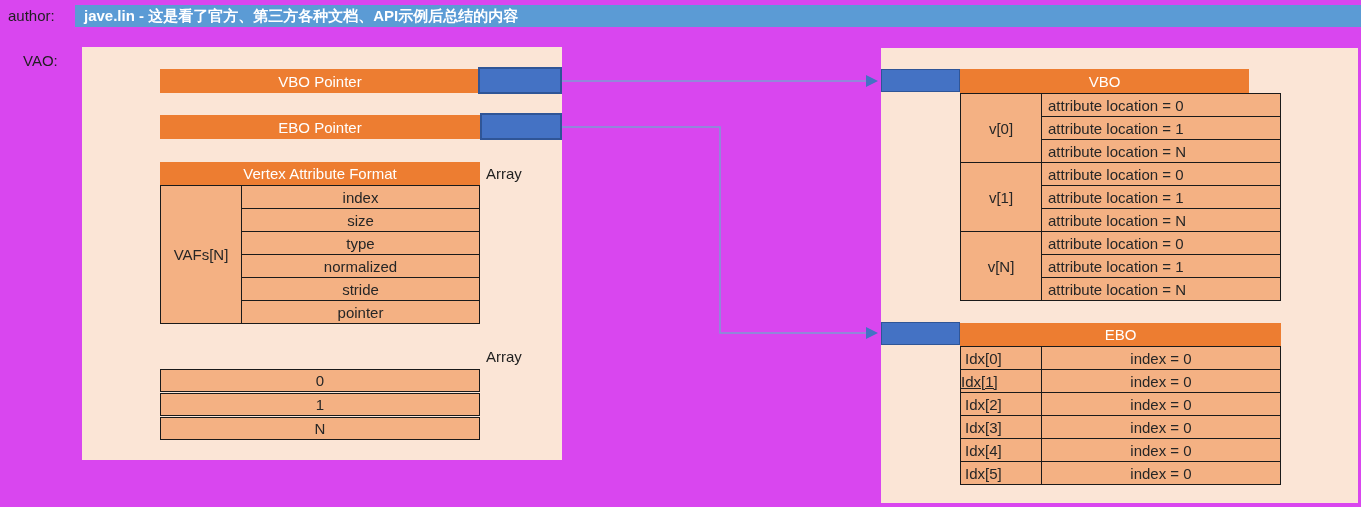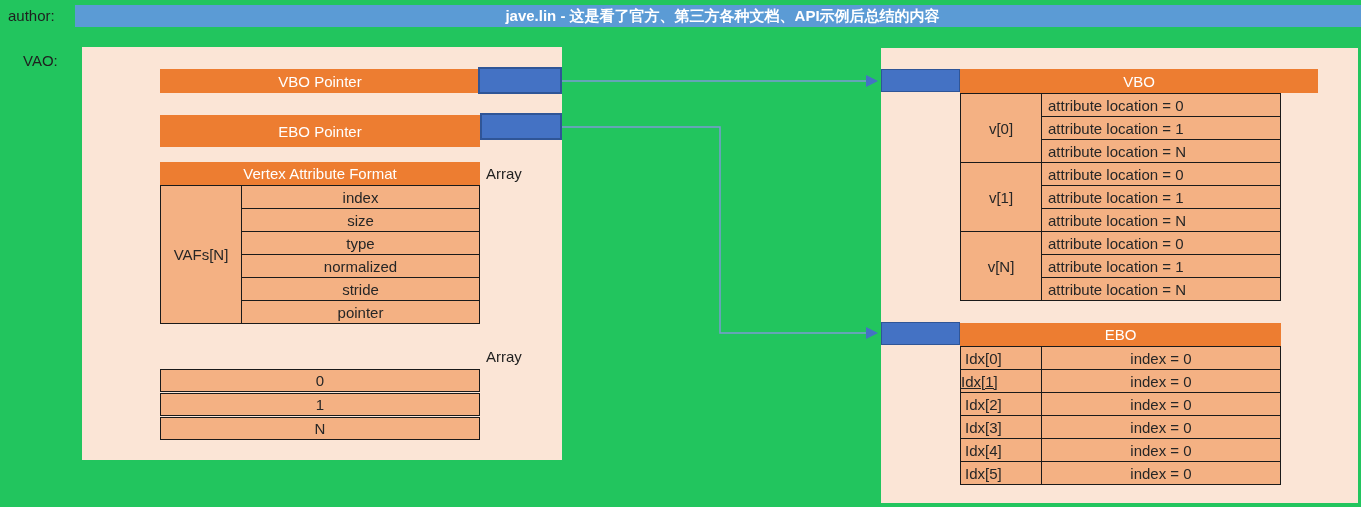--- a/index.html
+++ b/index.html
@@ -1,17 +1,17 @@
 <!DOCTYPE html>
 <html><head>
 <meta charset="utf-8">
 <style>
   html,body{margin:0;padding:0;background:#ffffff;}
   body{font-family:"Liberation Sans", sans-serif; color:#262626;}
-  #stage{position:relative;width:1361px;height:507px;background:#22c55e;overflow:hidden;text-align:center;}
+  #stage{position:relative;width:1361px;height:507px;background:#d946ef;overflow:hidden;}
 
   .abs{position:absolute;}
 
   
   #author-label{left:8px;top:5px;height:22px;line-height:22px;font-size:15px;color:#1f1f1f;}
   #title-bar{left:75px;top:5px;width:1286px;height:22px;line-height:22px;background:#5B9BD5;
              color:#ffffff;font-weight:bold;font-size:15px;padding-left:9px;box-sizing:border-box;}
   #vao-label{left:23px;top:50px;height:22px;line-height:22px;font-size:15px;color:#1f1f1f;}
 
   
@@ -47,21 +47,21 @@
 
   <div id="author-label" class="abs">author:</div>
   <div id="title-bar" class="abs">jave.lin - 这是看了官方、第三方各种文档、API示例后总结的内容</div>
   <div id="vao-label" class="abs">VAO:</div>
 
   <div id="left-panel" class="abs panel">
 
     <div class="abs obar" style="left:78px;top:22px;width:320px;height:24px;">VBO Pointer</div>
     <div class="abs bluebox" style="left:396px;top:20px;width:84px;height:27px;"></div>
 
-    <div class="abs obar" style="left:78px;top:68px;width:320px;height:32px;">EBO Pointer</div>
+    <div class="abs obar" style="left:78px;top:68px;width:320px;height:24px;">EBO Pointer</div>
     <div class="abs bluebox" style="left:398px;top:66px;width:82px;height:27px;"></div>
 
     <div class="abs obar" style="left:78px;top:115px;width:320px;height:23px;">Vertex Attribute Format</div>
     <div class="abs array-label" style="left:404px;top:116px;">Array</div>
 
     <div class="abs dtable" style="left:78px;top:138px;width:320px;grid-template-columns:80px 1fr;grid-template-rows:repeat(6,22px);">
       <div class="cell" style="grid-column:1;grid-row:1/7;">VAFs[N]</div>
       <div class="cell" style="grid-column:2;grid-row:1;">index</div>
       <div class="cell" style="grid-column:2;grid-row:2;">size</div>
       <div class="cell" style="grid-column:2;grid-row:3;">type</div>
@@ -75,21 +75,21 @@
     <div class="abs" style="left:78px;top:322px;width:320px;">
       <div class="srow">0</div>
       <div class="srow">1</div>
       <div class="srow">N</div>
     </div>
   </div>
 
   <div id="right-panel" class="abs panel">
 
     <div class="abs bluebox thin" style="left:0px;top:21px;width:79px;height:23px;"></div>
-    <div class="abs obar" style="left:79px;top:21px;width:358px;height:24px;">VBO</div>
+    <div class="abs obar" style="left:79px;top:21px;width:289px;height:24px;">VBO</div>
 
     <div class="abs dtable" style="left:79px;top:45px;width:321px;grid-template-columns:80px 1fr;grid-template-rows:repeat(9,22px);">
       <div class="cell" style="grid-column:1;grid-row:1/4;">v[0]</div>
       <div class="cell leftpad" style="grid-column:2;grid-row:1;">attribute location = 0</div>
       <div class="cell leftpad" style="grid-column:2;grid-row:2;">attribute location = 1</div>
       <div class="cell leftpad" style="grid-column:2;grid-row:3;">attribute location = N</div>
       <div class="cell" style="grid-column:1;grid-row:4/7;">v[1]</div>
       <div class="cell leftpad" style="grid-column:2;grid-row:4;">attribute location = 0</div>
       <div class="cell leftpad" style="grid-column:2;grid-row:5;">attribute location = 1</div>
       <div class="cell leftpad" style="grid-column:2;grid-row:6;">attribute location = N</div>

